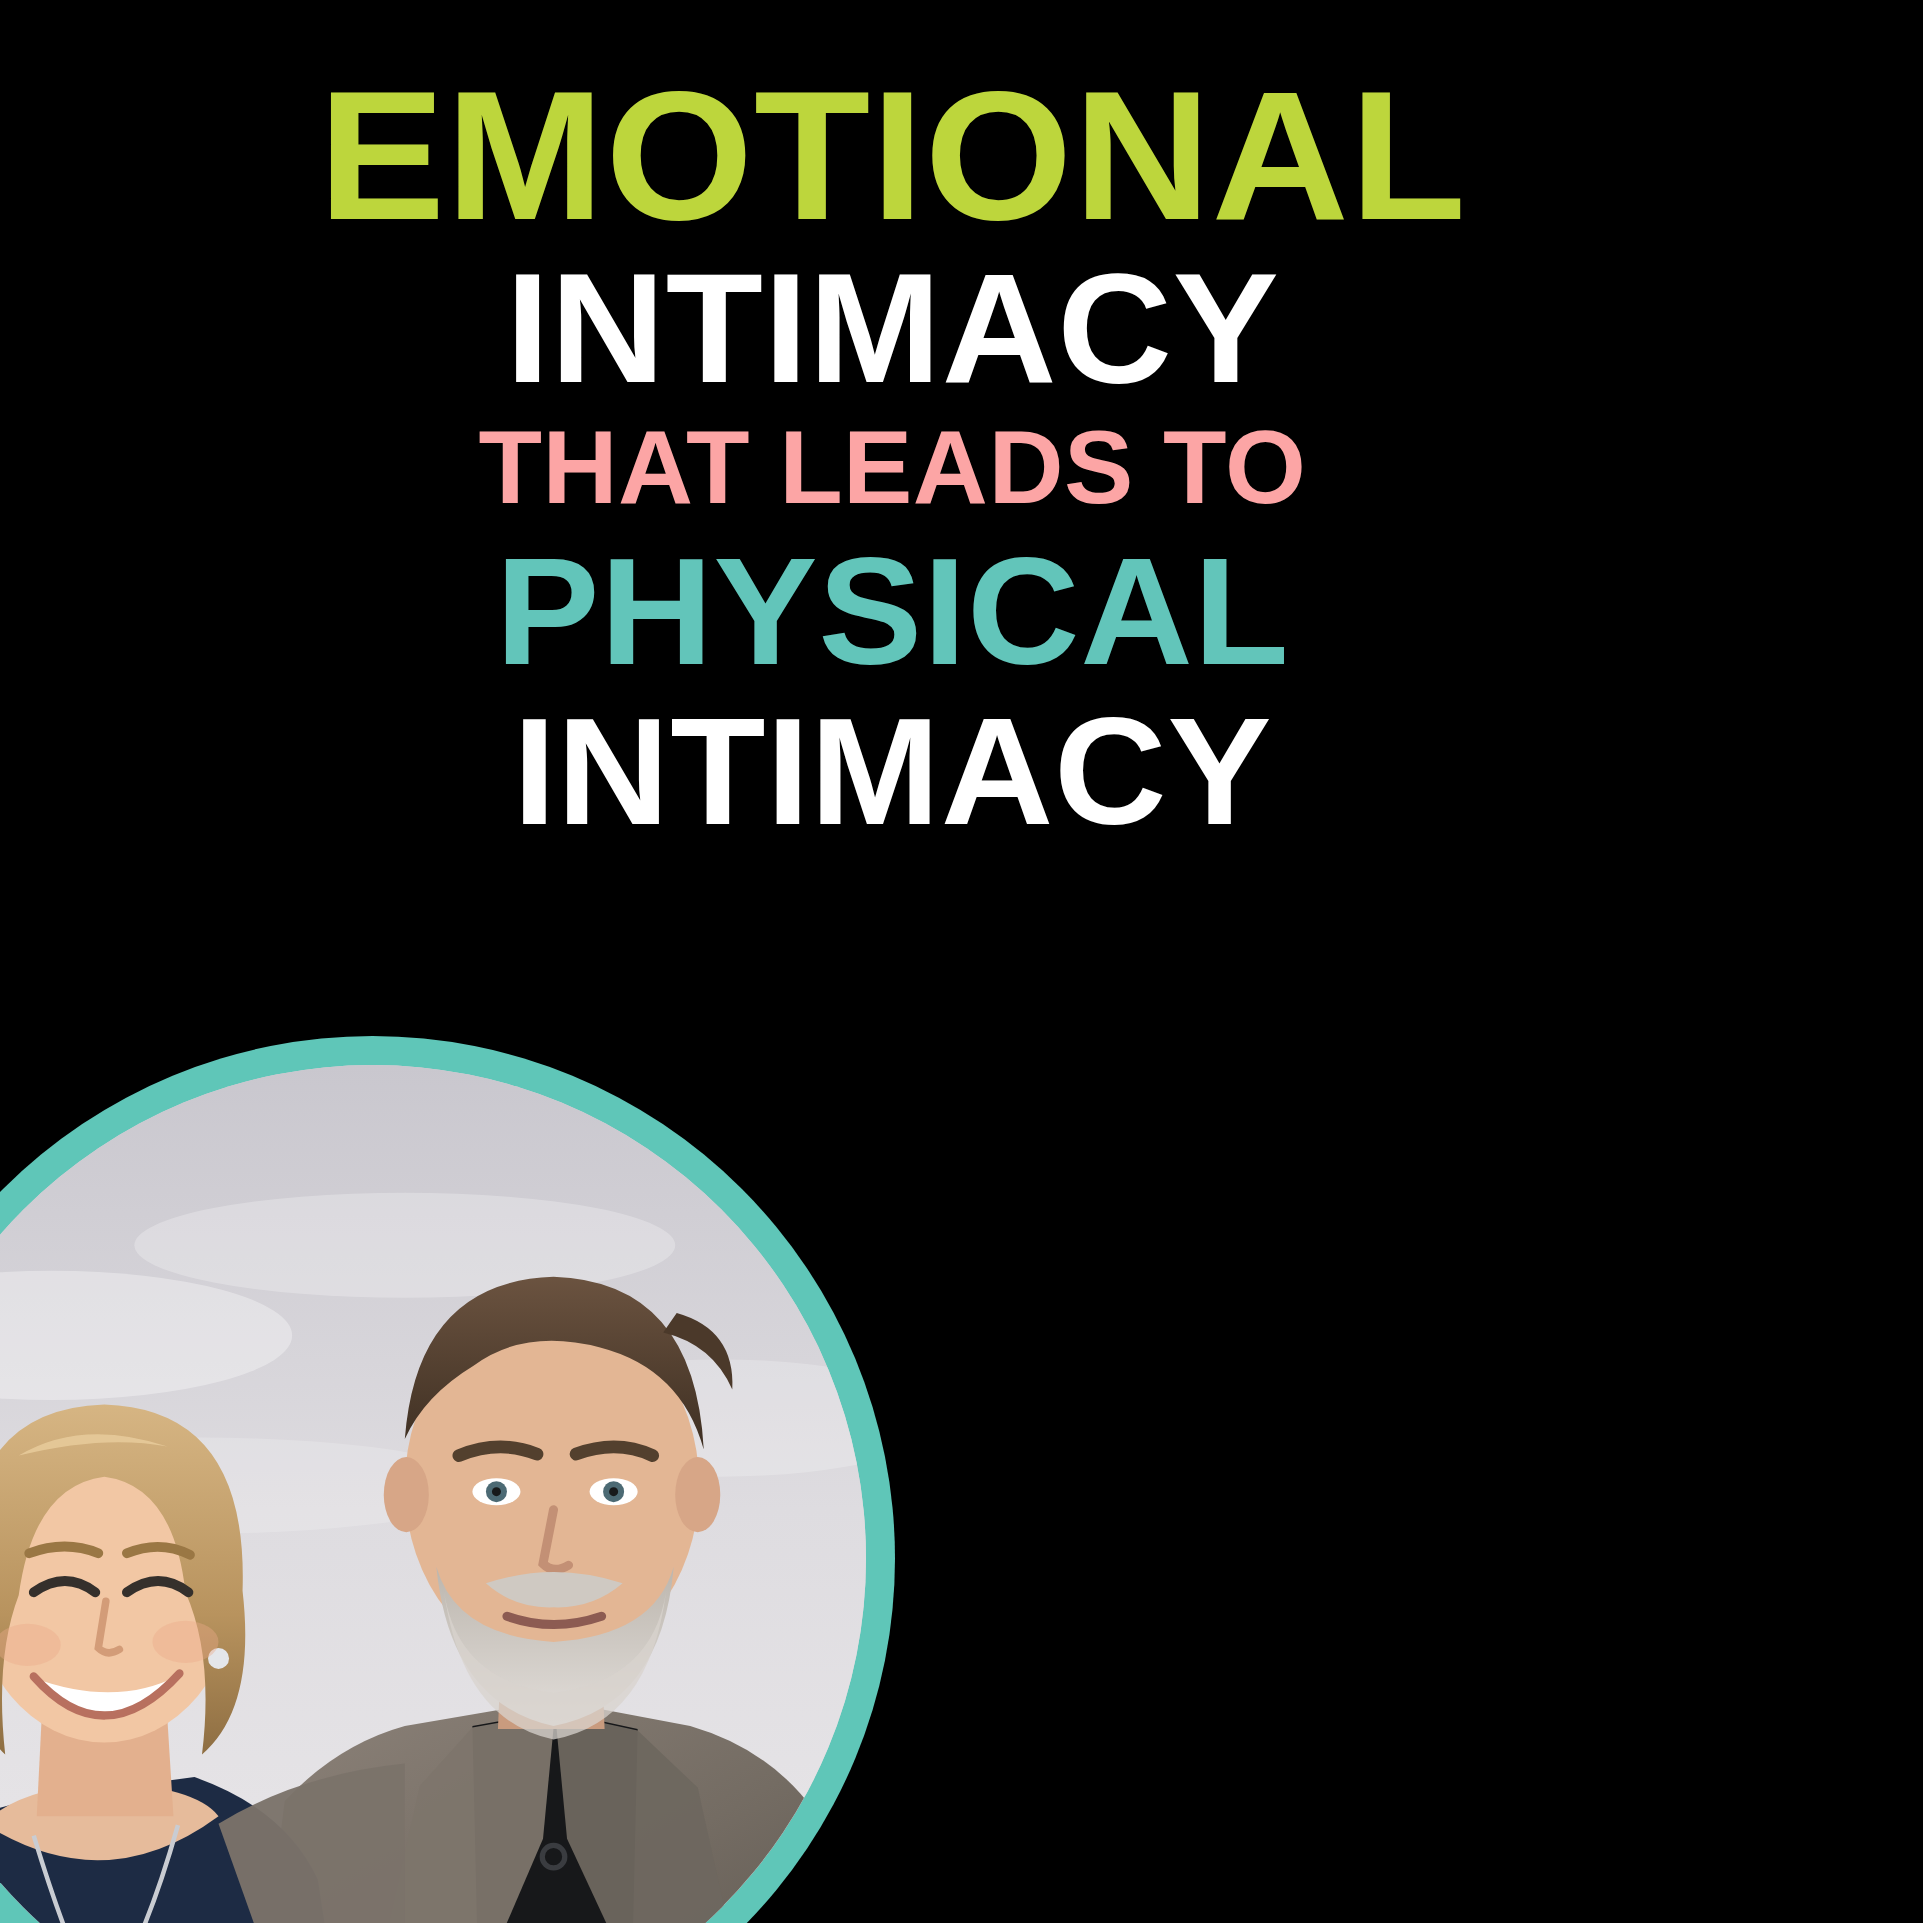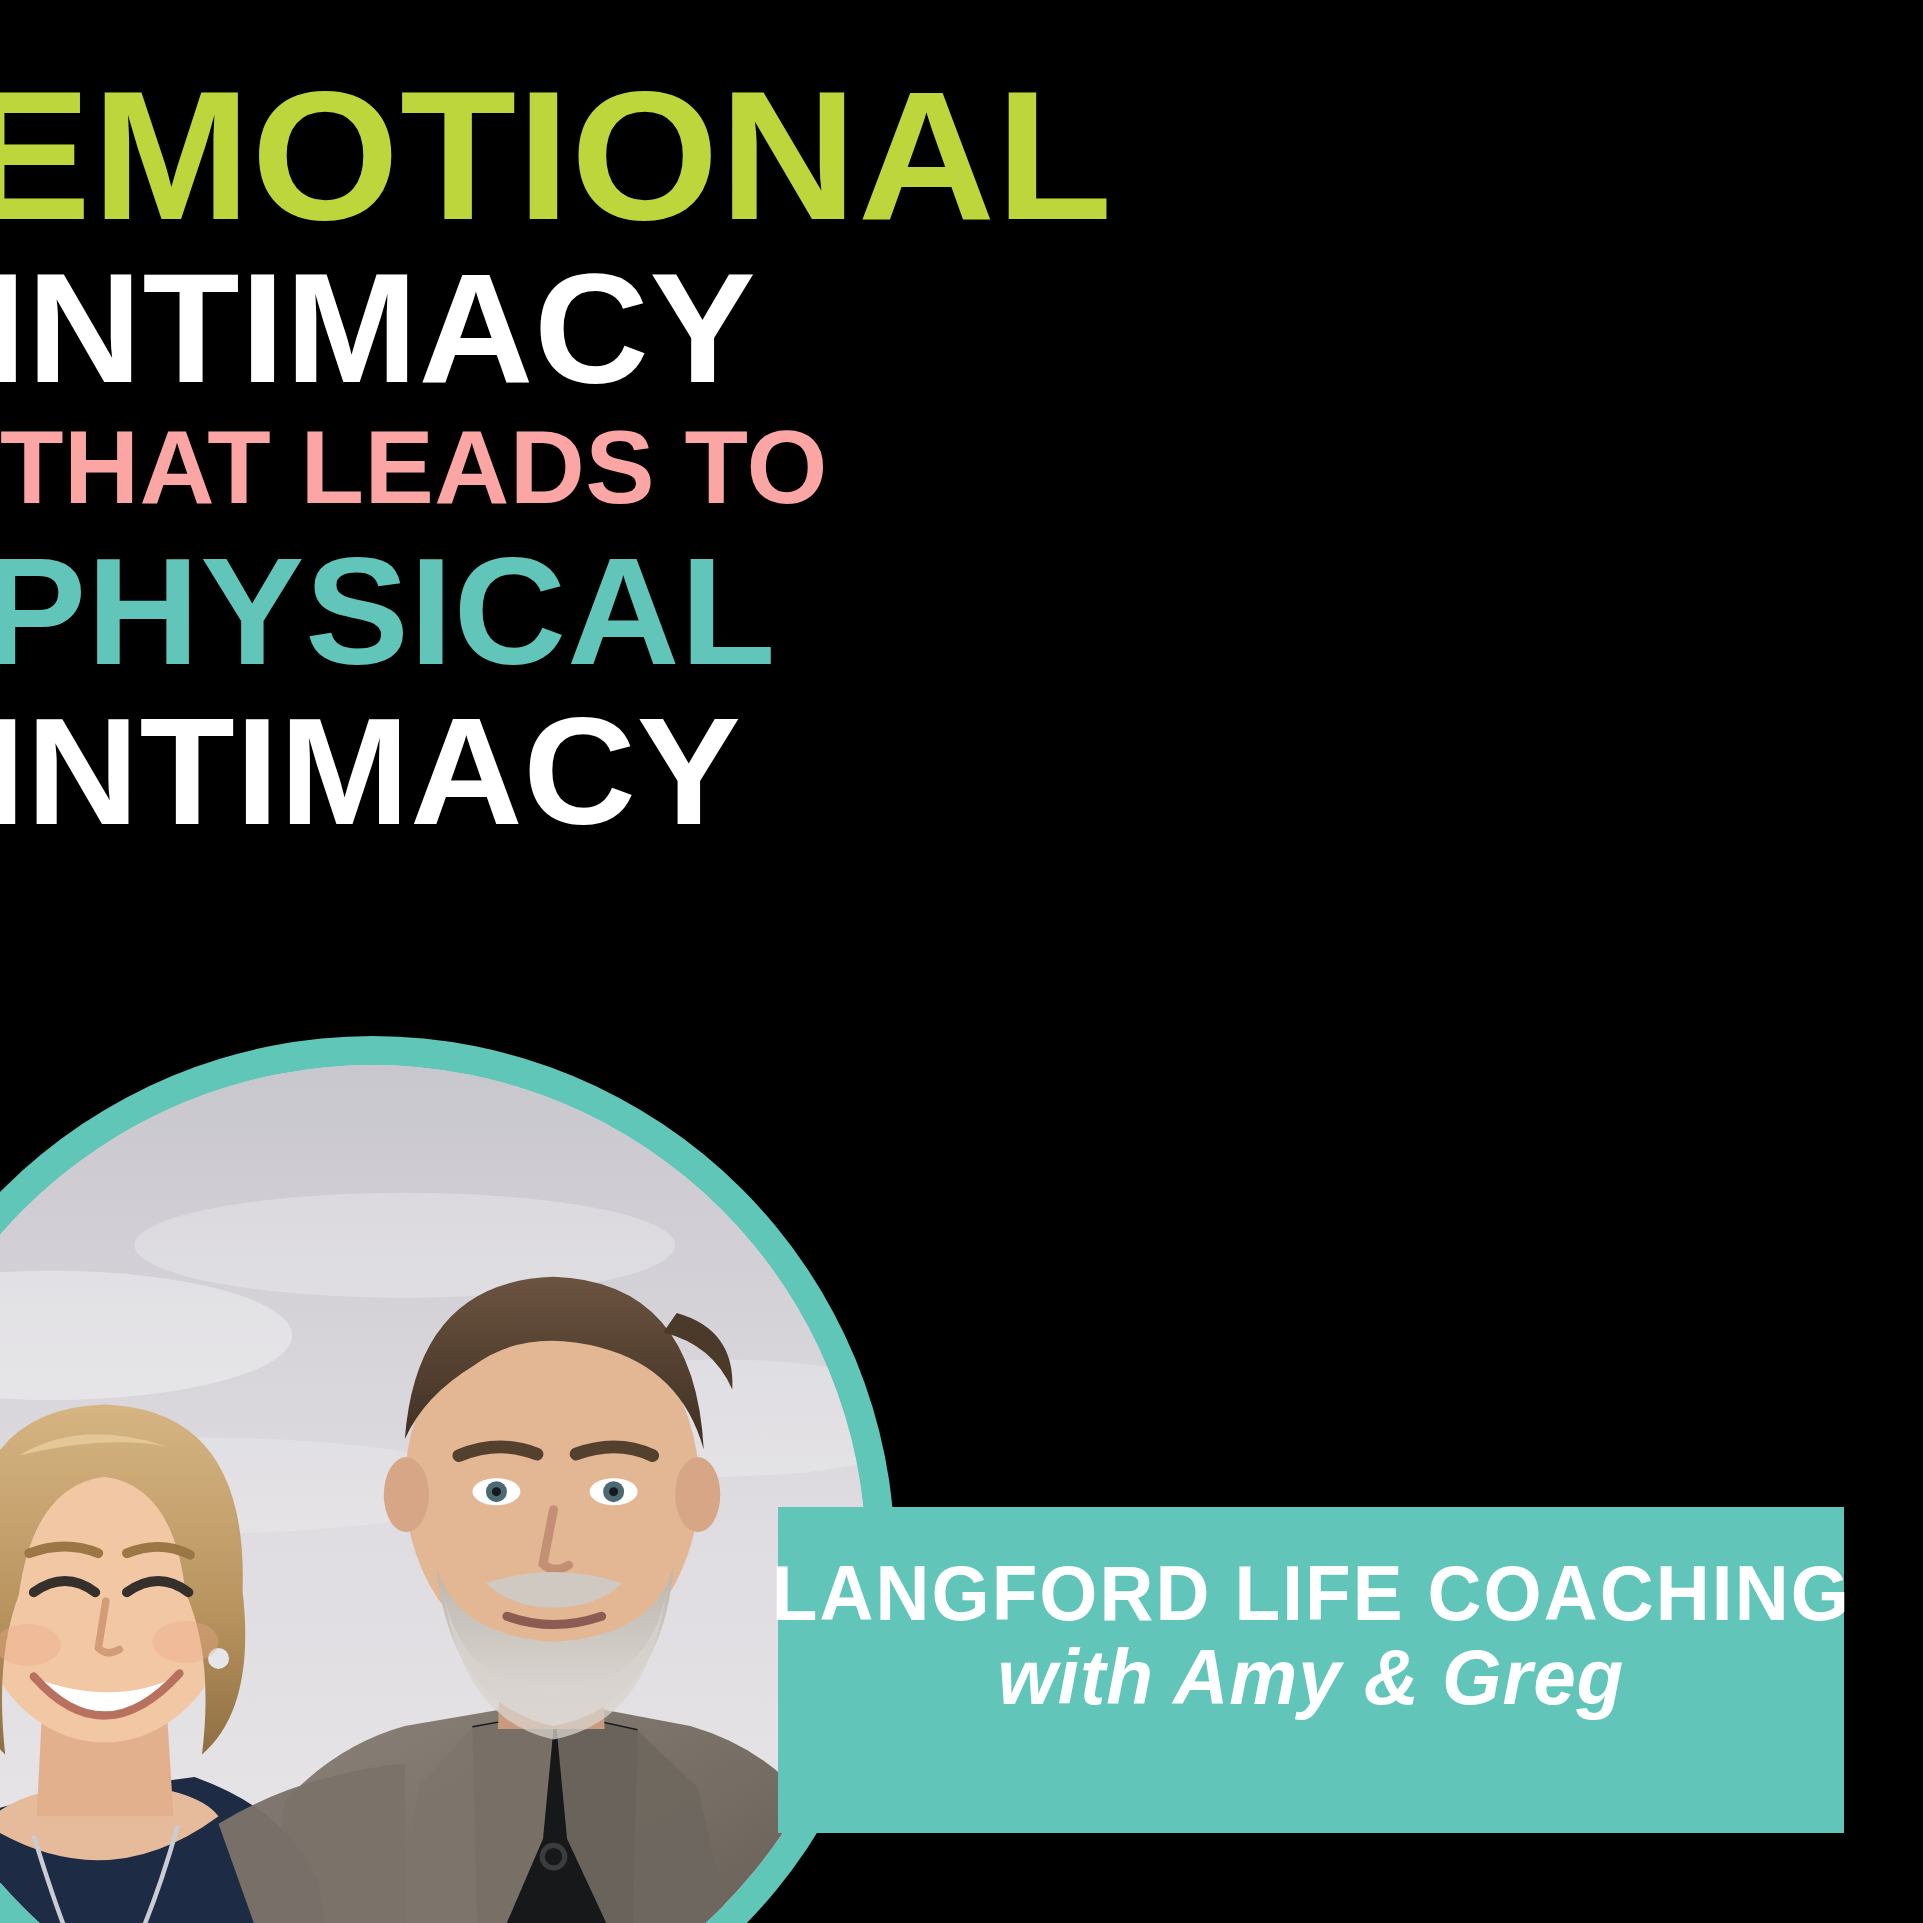--- a/index.html
+++ b/index.html
@@ -21,20 +21,21 @@
     overflow: hidden;
     font-family: "Liberation Sans", sans-serif;
   }
 
   
   .title-block {
     position: absolute;
     left: 0;
     top: 72px;
     width: 1785px;
+    text-align: center;
     user-select: none;
   }
 
   .tline {
     display: block;
     font-family: "Liberation Sans", sans-serif;
     font-weight: 700;
     letter-spacing: 0.004em;
     line-height: 0.92;
     white-space: nowrap;
@@ -254,19 +255,15 @@
         <path d="M206 814 Q300 920 400 810" stroke="#B8705F" stroke-width="11" fill="none" stroke-linecap="round"></path>
 
         <ellipse cx="198" cy="772" rx="44" ry="28" fill="#EBA98A" opacity="0.4"></ellipse>
         <ellipse cx="408" cy="768" rx="44" ry="28" fill="#EBA98A" opacity="0.4"></ellipse>
 
         <path d="M452 1010 Q560 944 700 930 L700 1314 L560 1314 Z" fill="#7B736A" opacity="0.96"></path>
       </svg>
     </div>
   </div>
 
-  <div class="brand-banner">
-    <div class="brand-name">LANGFORD LIFE COACHING</div>
-    <div class="brand-sub">with Amy &amp; Greg</div>
-  </div>
 
 </div>
 
 
 </body></html>

